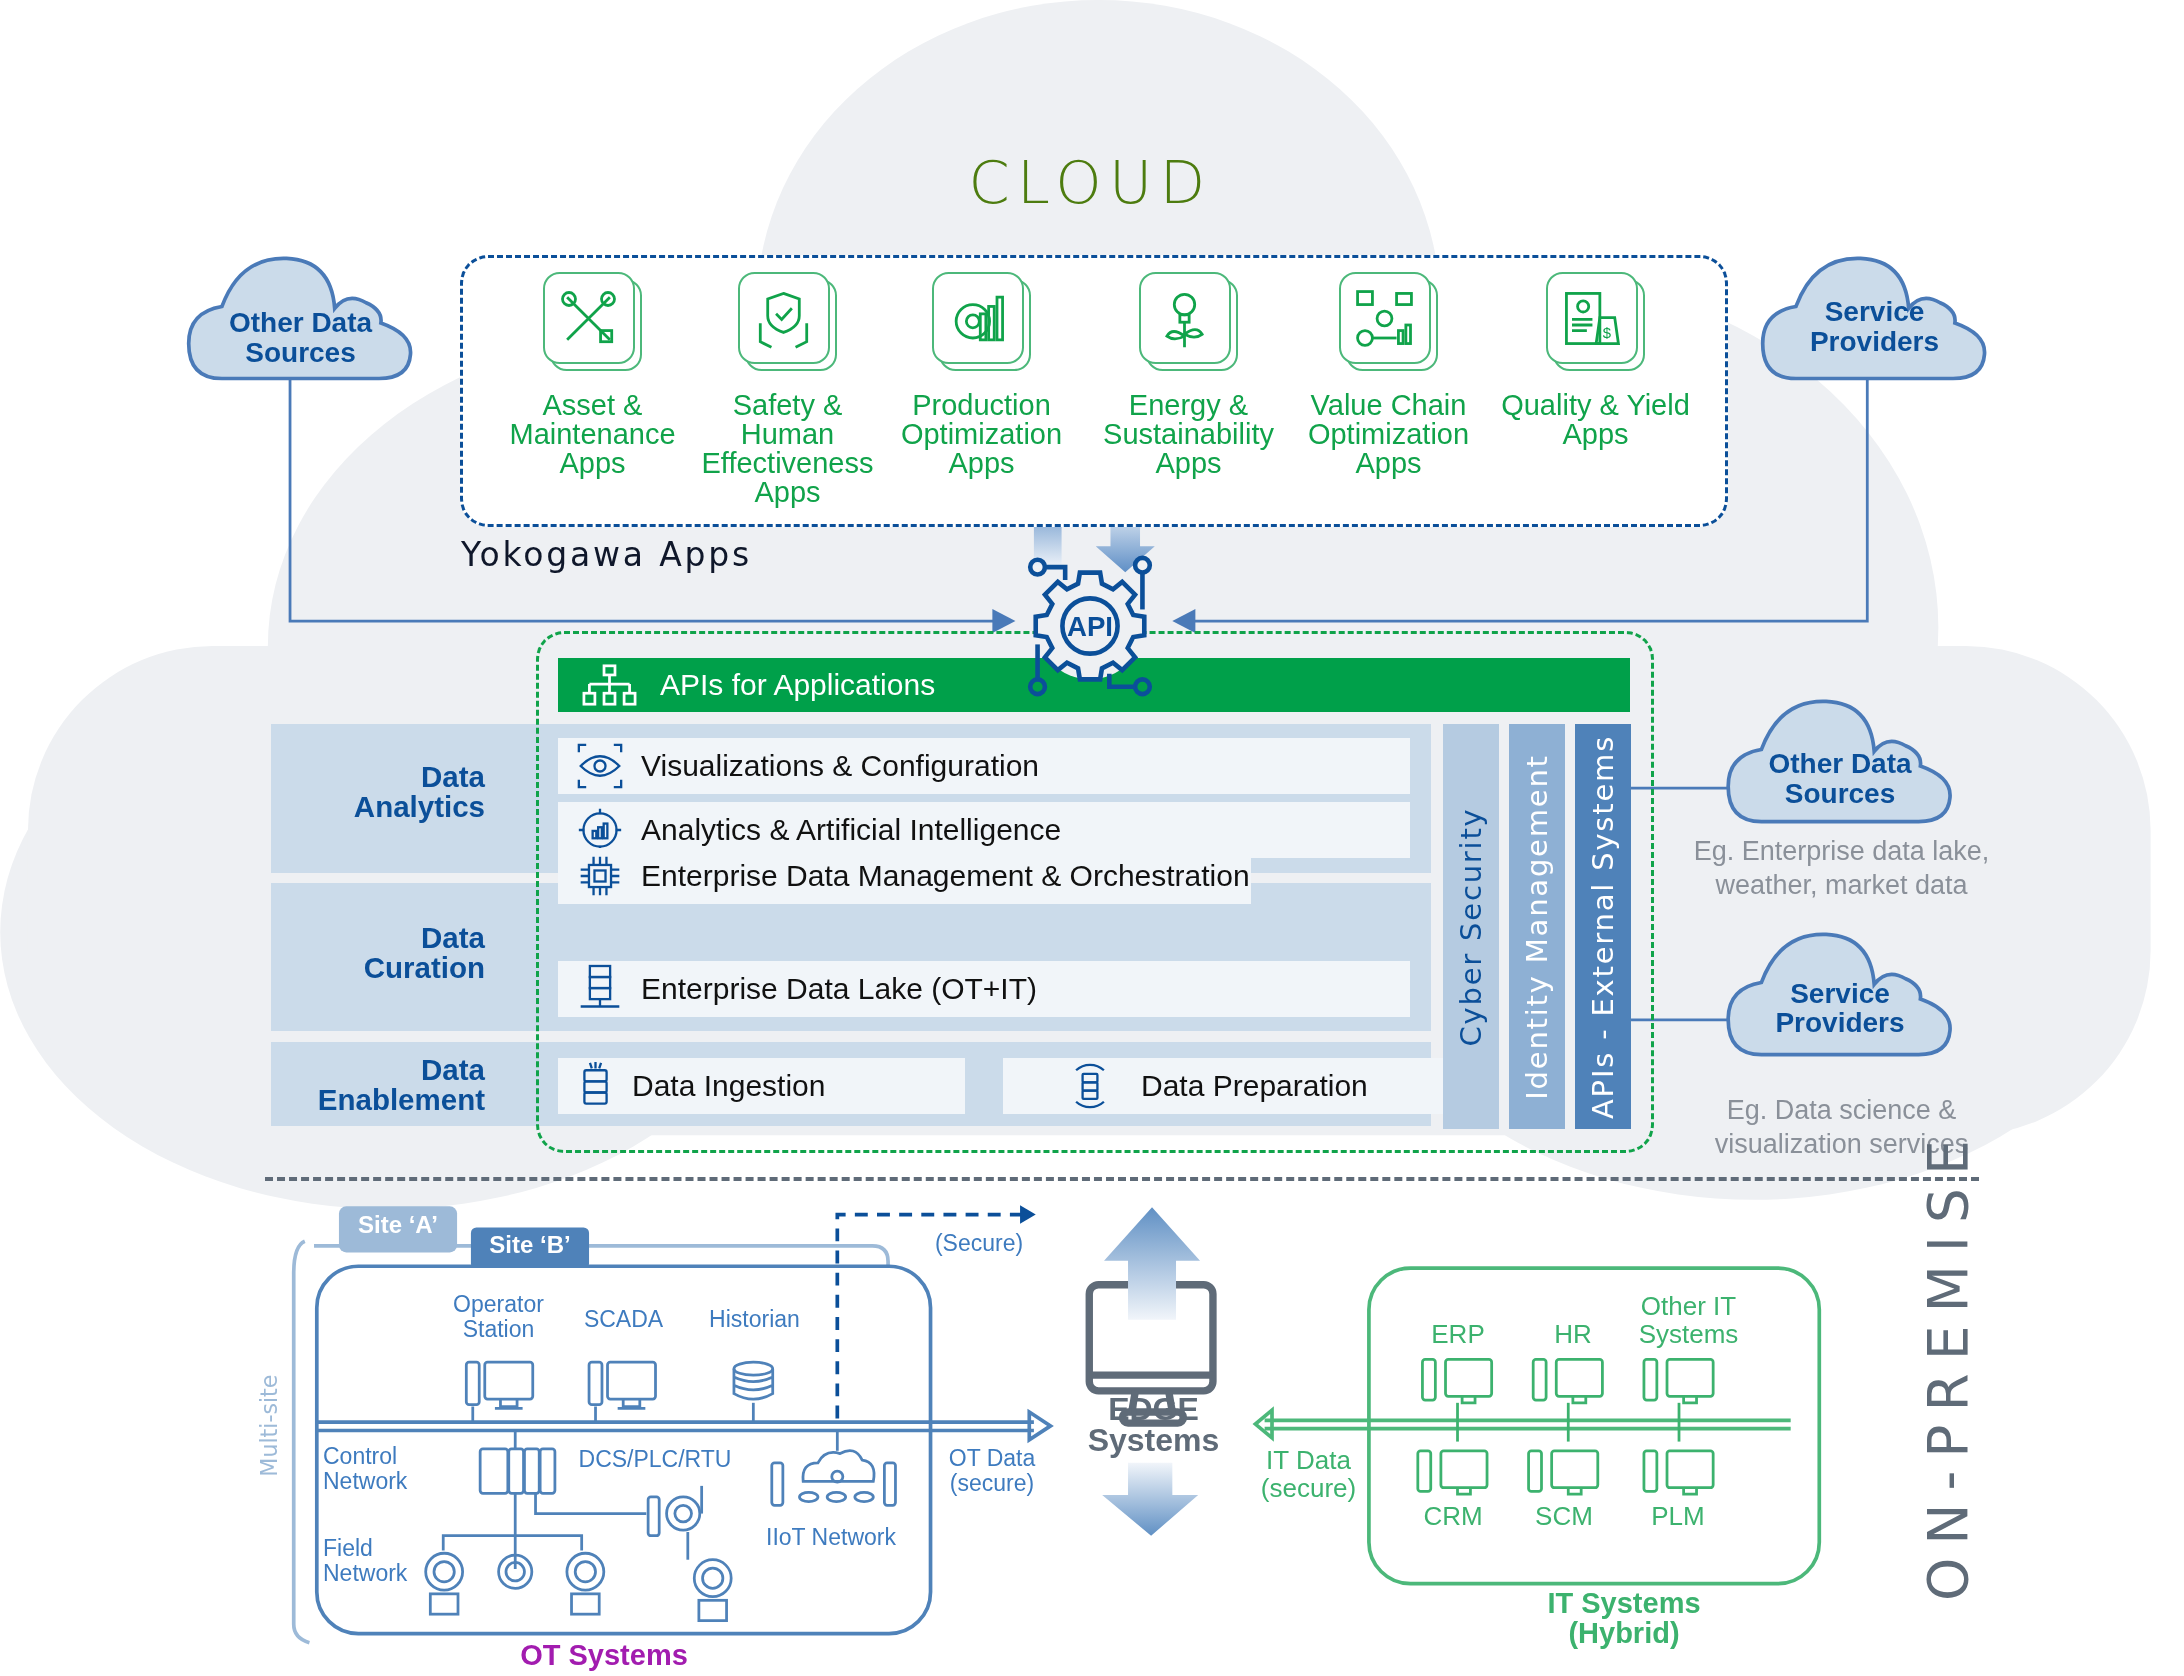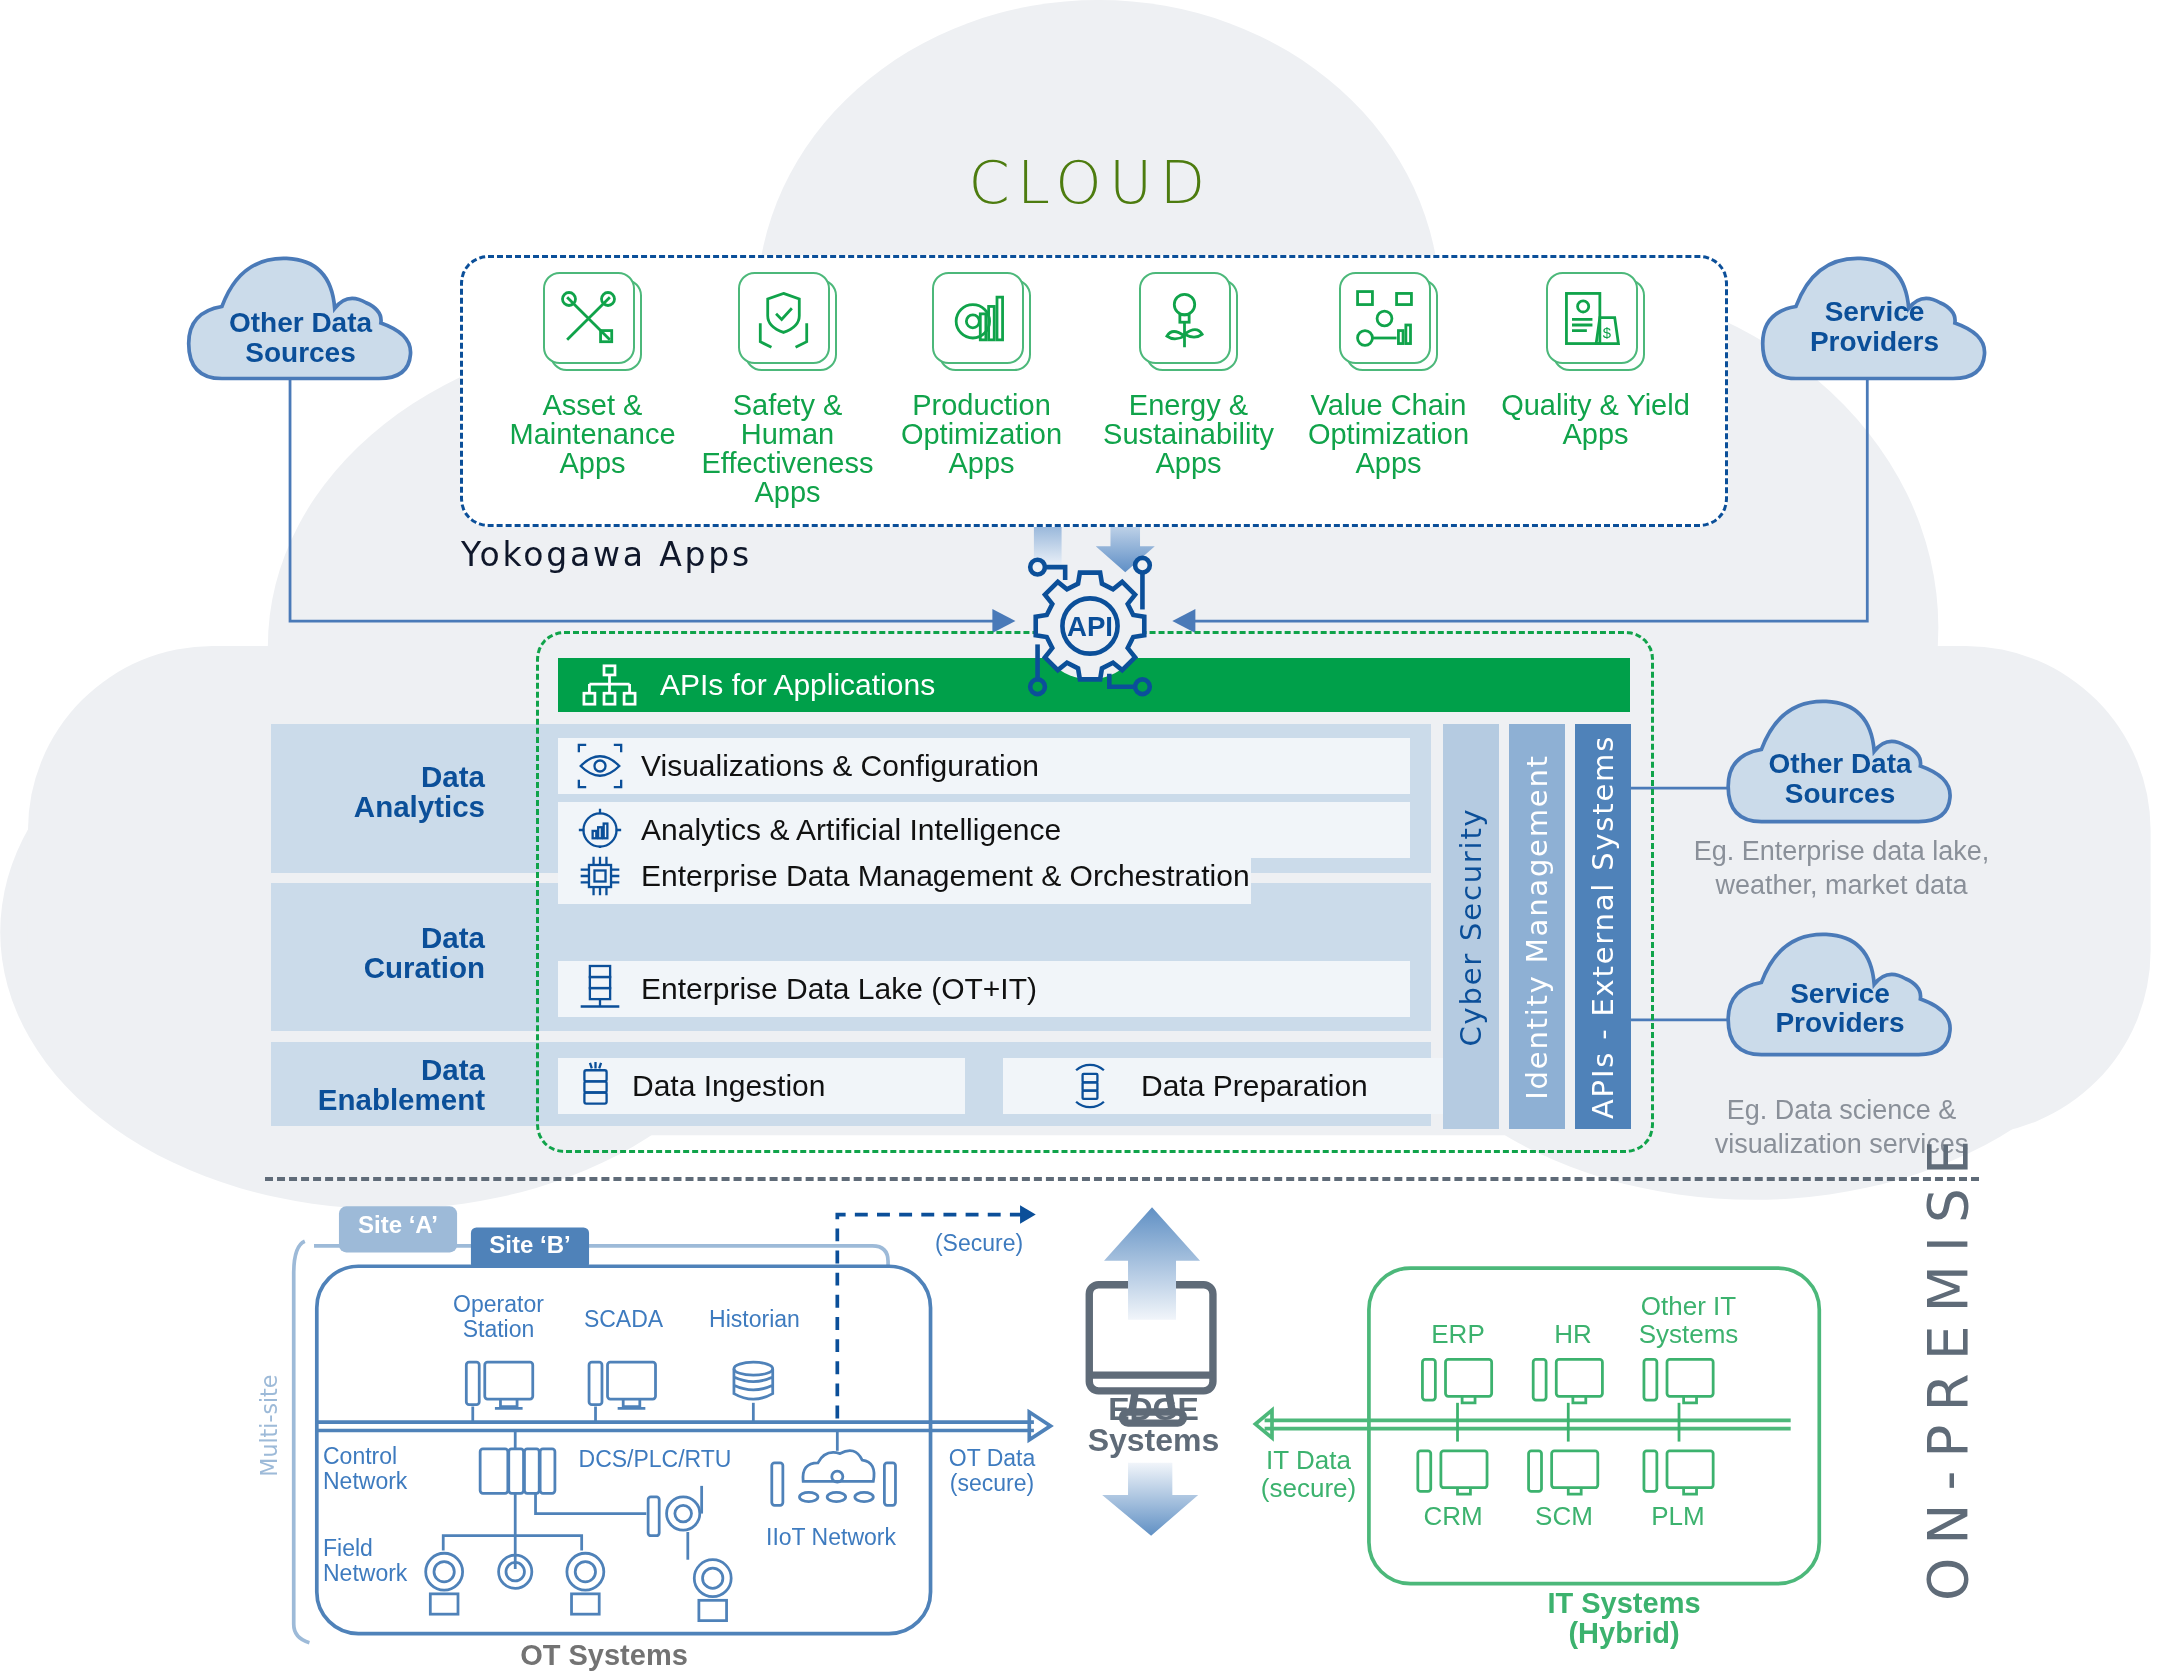--- a/index.html
+++ b/index.html
@@ -434,21 +434,21 @@
 <div class="blue-t" style="left:323px;top:1536px;width:92px;text-align:left;">
     <div>Field</div>
     <div>Network</div>
   </div>
 <div class="blue-t" style="left:757px;top:1525px;width:148px;">IIoT Network</div>
 <div class="blue-t" style="left:928px;top:1231px;width:102px;">(Secure)</div>
 <div class="blue-t" style="left:941px;top:1446px;width:102px;">
     <div>OT Data</div>
     <div>(secure)</div>
   </div>
-<div class="abs" style="left:461px;top:1639px;width:286px;text-align:center;color:#737373;font-weight:bold;font-size:29px;">OT Systems</div>
+<div class="abs" style="left:461px;top:1639px;width:286px;text-align:center;color:#a21caf;font-weight:bold;font-size:29px;">OT Systems</div>
 
 <svg class="layer" width="2185" height="1676" viewBox="0 0 2367 1816">
   <defs>
     <linearGradient id="eUp" x1="0" y1="1" x2="0" y2="0">
         <stop offset="0" stop-color="#f1f5fa"></stop>
         <stop offset="1" stop-color="#6090c4"></stop>
       </linearGradient>
     <linearGradient id="eDn" x1="0" y1="0" x2="0" y2="1">
         <stop offset="0" stop-color="#f1f5fa"></stop>
         <stop offset="1" stop-color="#6090c4"></stop>

